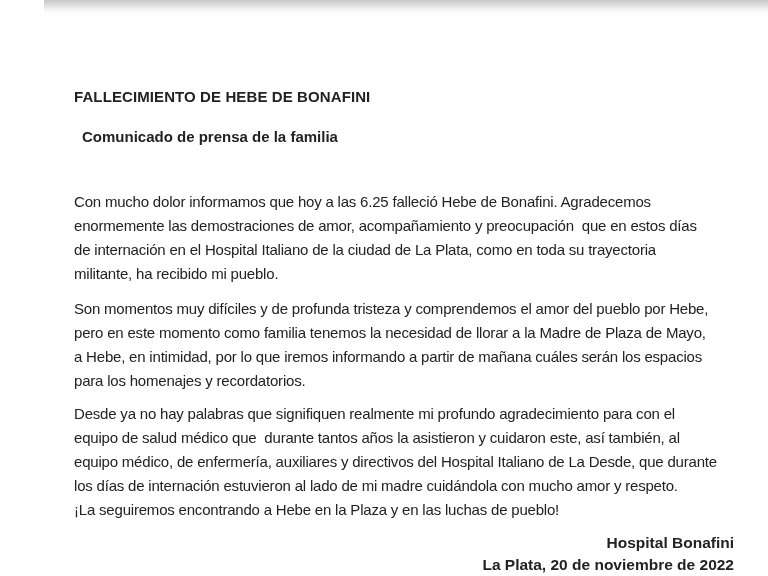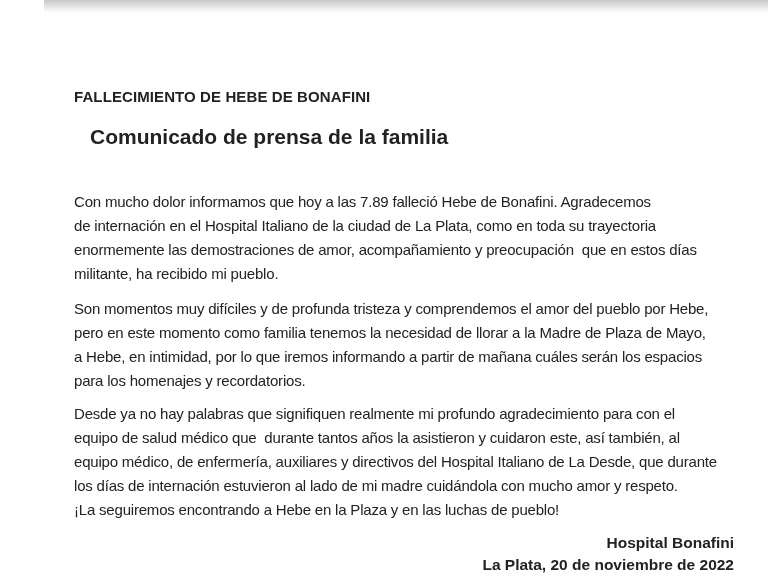--- a/index.html
+++ b/index.html
@@ -27,22 +27,22 @@
   }
   .doc-title {
     margin: 74px 0 0 0;
     font-size: 15px;
     font-weight: bold;
     line-height: 18px;
     letter-spacing: 0.1px;
     white-space: pre;
   }
   .doc-subtitle {
-    margin: 22px 0 0 16px;
-    font-size: 21px;
+    margin: 22px 0 0 8px;
+    font-size: 15px;
     font-weight: bold;
     line-height: 18px;
     white-space: pre;
   }
   .paragraph {
     font-size: 15px;
     letter-spacing: -0.2px;
   }
   .paragraph .line {
     line-height: 24px;
@@ -68,23 +68,23 @@
 <div class="page">
   <div class="top-shade"></div>
 
   <div class="content">
 
     <h1 class="doc-title">FALLECIMIENTO DE HEBE DE BONAFINI</h1>
 
     <h2 class="doc-subtitle">Comunicado de prensa de la familia</h2>
 
     <div class="paragraph p1">
-      <div class="line">Con mucho dolor informamos que hoy a las 7.89 falleció Hebe de Bonafini. Agradecemos</div>
+      <div class="line">Con mucho dolor informamos que hoy a las 6.25 falleció Hebe de Bonafini. Agradecemos</div>
+      <div class="line">enormemente las demostraciones de amor, acompañamiento y preocupación  que en estos días</div>
       <div class="line">de internación en el Hospital Italiano de la ciudad de La Plata, como en toda su trayectoria</div>
-      <div class="line">enormemente las demostraciones de amor, acompañamiento y preocupación  que en estos días</div>
       <div class="line">militante, ha recibido mi pueblo.</div>
     </div>
 
     <div class="paragraph p2">
       <div class="line">Son momentos muy difíciles y de profunda tristeza y comprendemos el amor del pueblo por Hebe,</div>
       <div class="line">pero en este momento como familia tenemos la necesidad de llorar a la Madre de Plaza de Mayo,</div>
       <div class="line">a Hebe, en intimidad, por lo que iremos informando a partir de mañana cuáles serán los espacios</div>
       <div class="line">para los homenajes y recordatorios.</div>
     </div>
 

